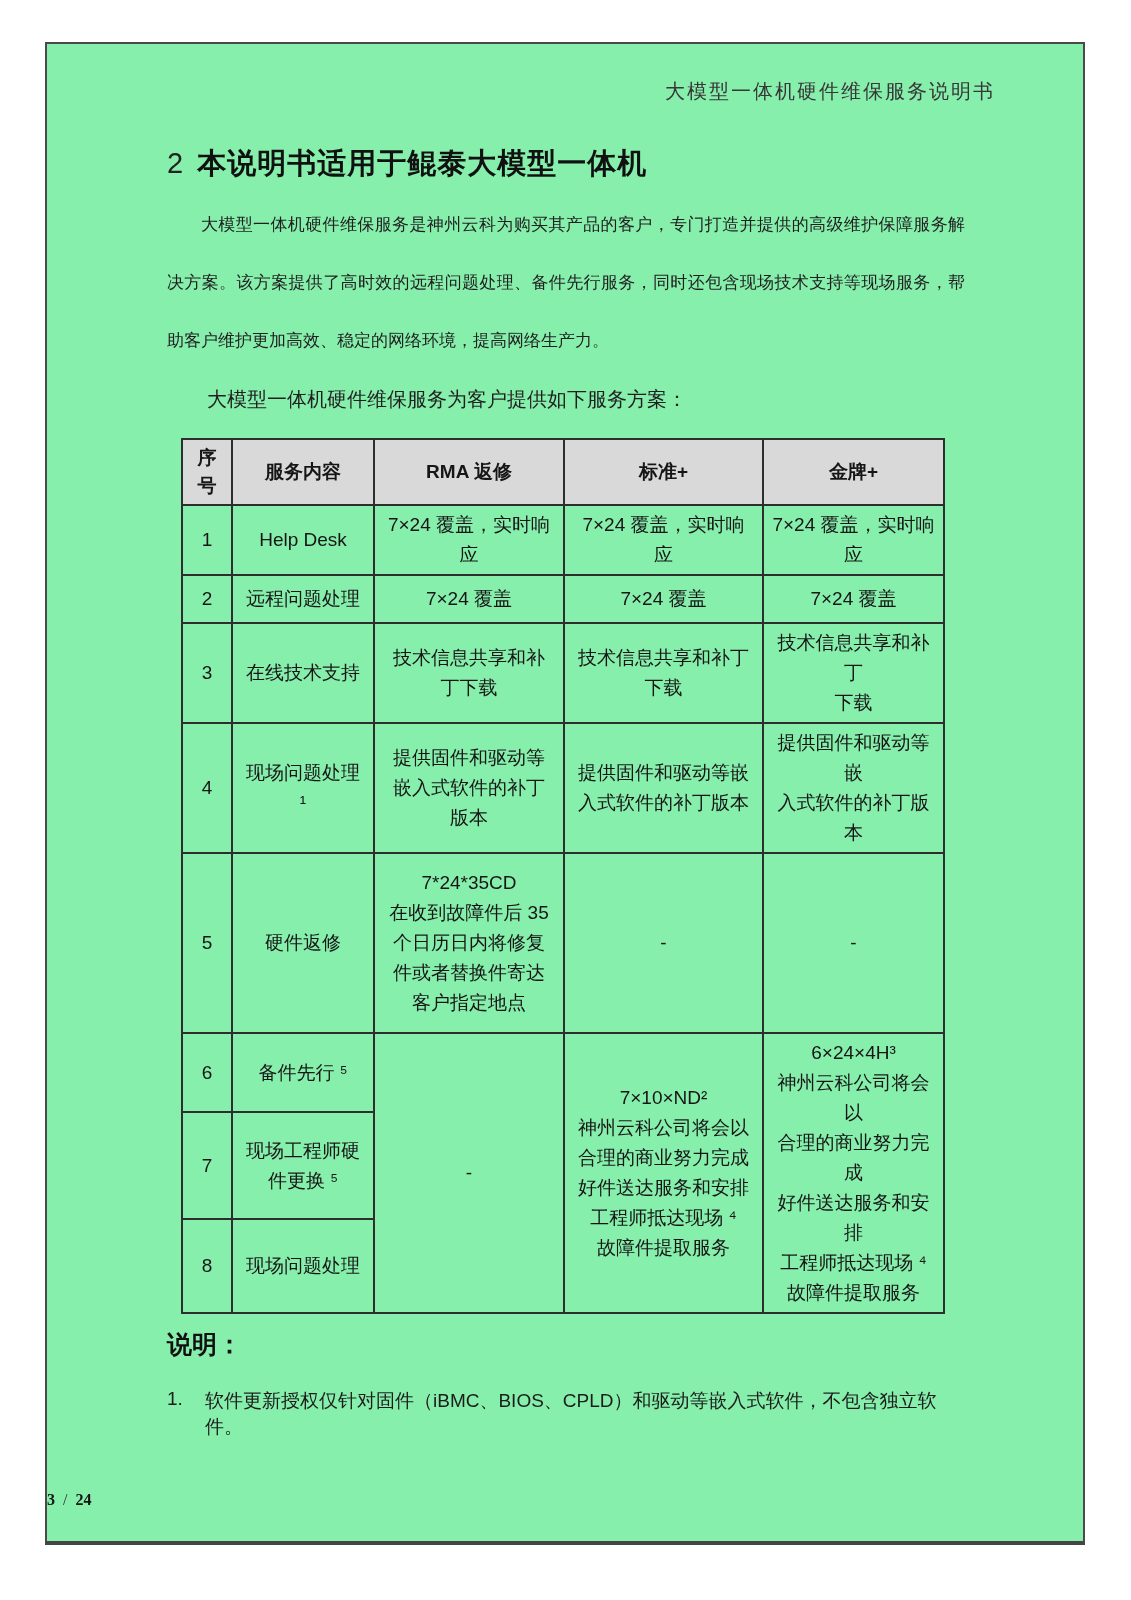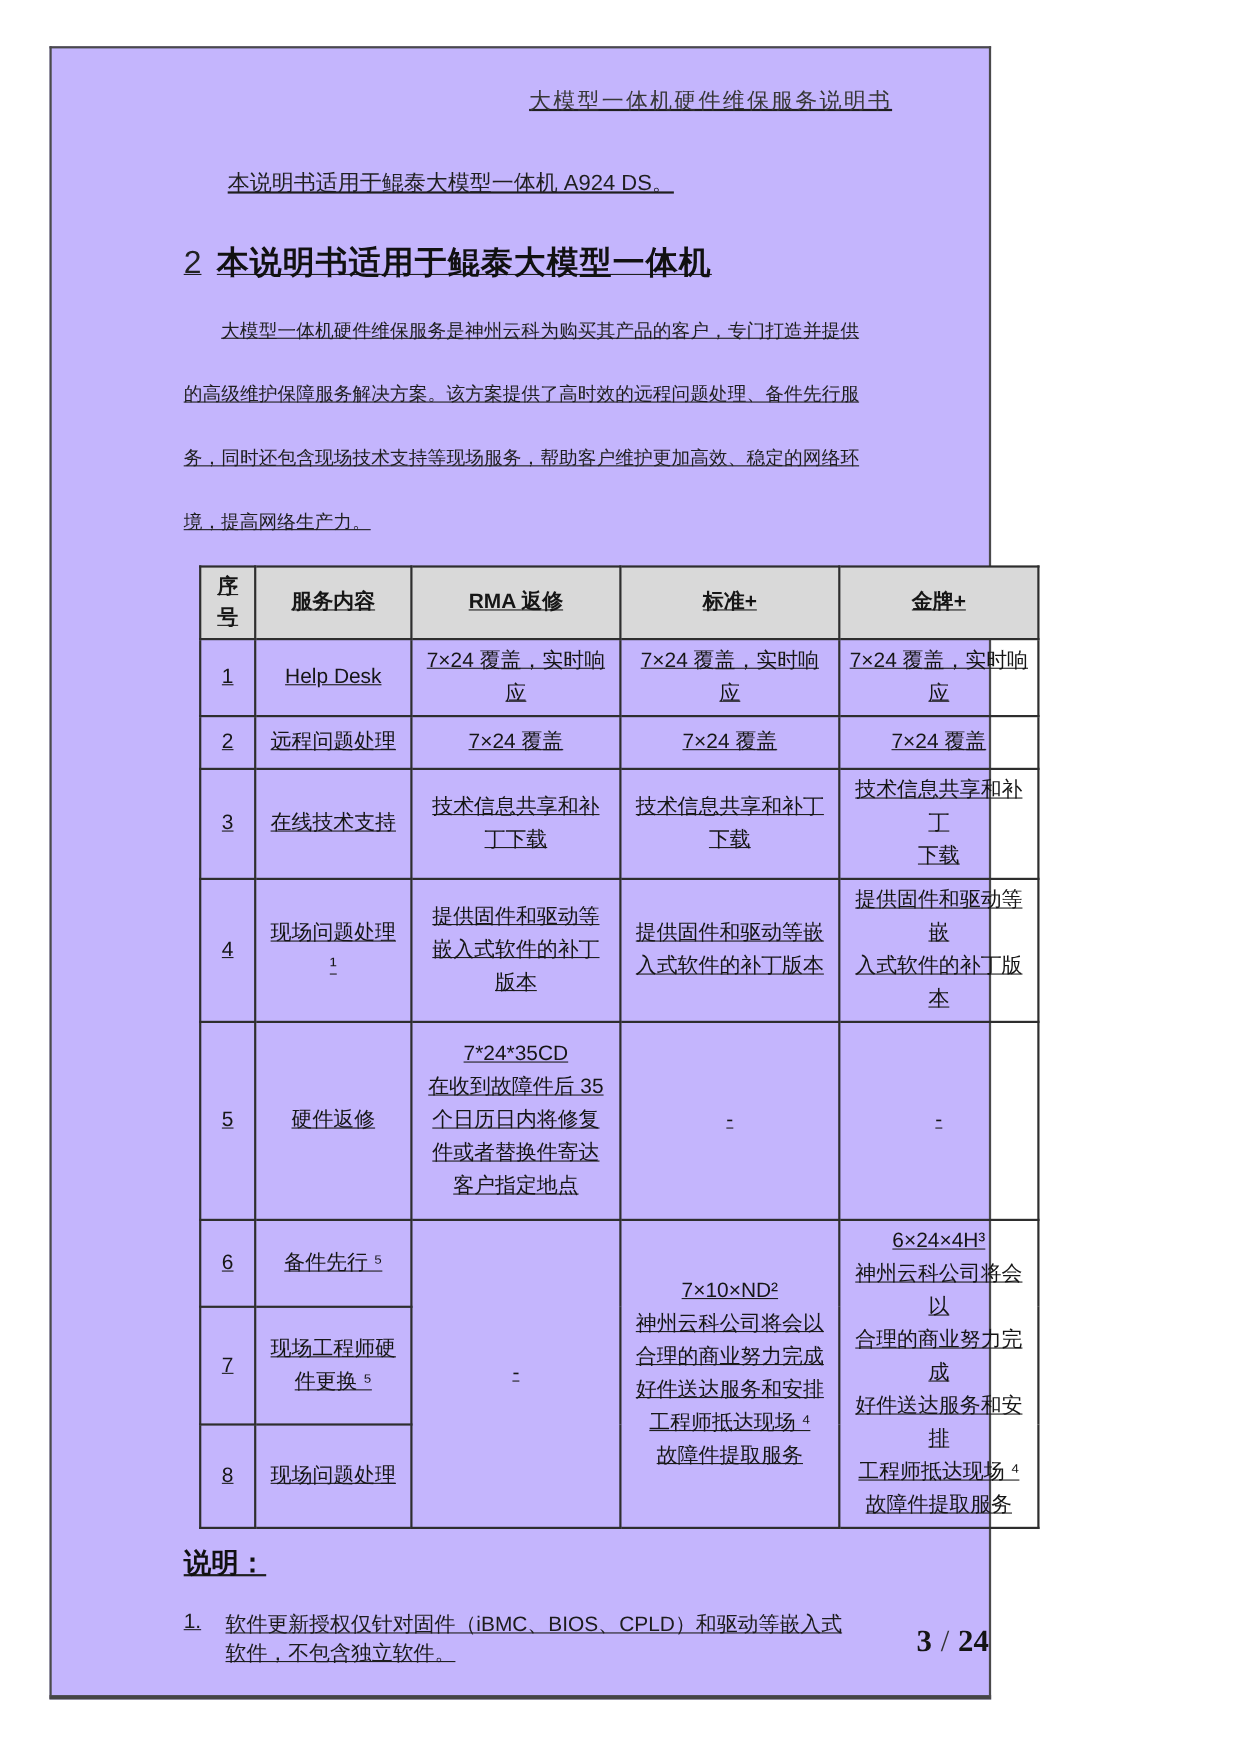--- a/index.html
+++ b/index.html
@@ -15,27 +15,26 @@
     position: relative;
     width: 1131px;
     height: 1600px;
     background: #ffffff;
     overflow: hidden;
   }
   .page {
     position: absolute;
     left: 45px;
     top: 42px;
-    width: 856px;
+    width: 1040px;
     height: 1503px;
     border: 2px solid #4a4a4a;
     border-bottom: 4px solid #454545;
-    background: #c4b5fd;
+    background: #86efac;
     box-sizing: border-box;
-    text-decoration: underline;
   }
   .doc-header {
     margin-top: 34px;
     padding-right: 88px;
     text-align: right;
     font-family: "Liberation Serif", serif;
     font-size: 20px;
     color: #373737;
     letter-spacing: 2px;
   }
@@ -123,48 +122,47 @@
   .note-num {
     width: 38px;
     flex: 0 0 38px;
   }
   .note-text { flex: 1; }
   .footer {
     position: absolute;
     left: 0;
     right: 0;
     bottom: 32px;
-    text-align: right;
+    text-align: left;
     font-family: "Liberation Serif", serif;
-    font-size: 28px;
+    font-size: 16px;
     color: #141414;
-    margin-left: 39px;
   }
   .footer .pg { font-weight: 700; }
   .footer .sep { font-weight: 400; margin: 0 8px; color: #333; }
 </style>
 </head>
 <body>
 
 <div class="canvas">
   <div class="page">
 
     <div class="doc-header">大模型一体机硬件维保服务说明书</div>
 
     <div class="content">
 
 
-      <div class="sec1-body">本说明书适用于鲲泰大模型一体机 A924 DS。</div>
 
       <div class="h-block h2">
         <span class="h-num">2</span><span class="h-title">本说明书适用于鲲泰大模型一体机</span>
       </div>
 
       <div class="para">大模型一体机硬件维保服务是神州云科为购买其产品的客户，专门打造并提供的高级维护保障服务解决方案。该方案提供了高时效的远程问题处理、备件先行服务，同时还包含现场技术支持等现场服务，帮助客户维护更加高效、稳定的网络环境，提高网络生产力。</div>
 
+      <div class="lead">大模型一体机硬件维保服务为客户提供如下服务方案：</div>
 
       <table class="svc">
         <colgroup>
           <col style="width:50px">
           <col style="width:142px">
           <col style="width:190px">
           <col style="width:199px">
           <col style="width:181px">
         </colgroup>
         <tbody>

